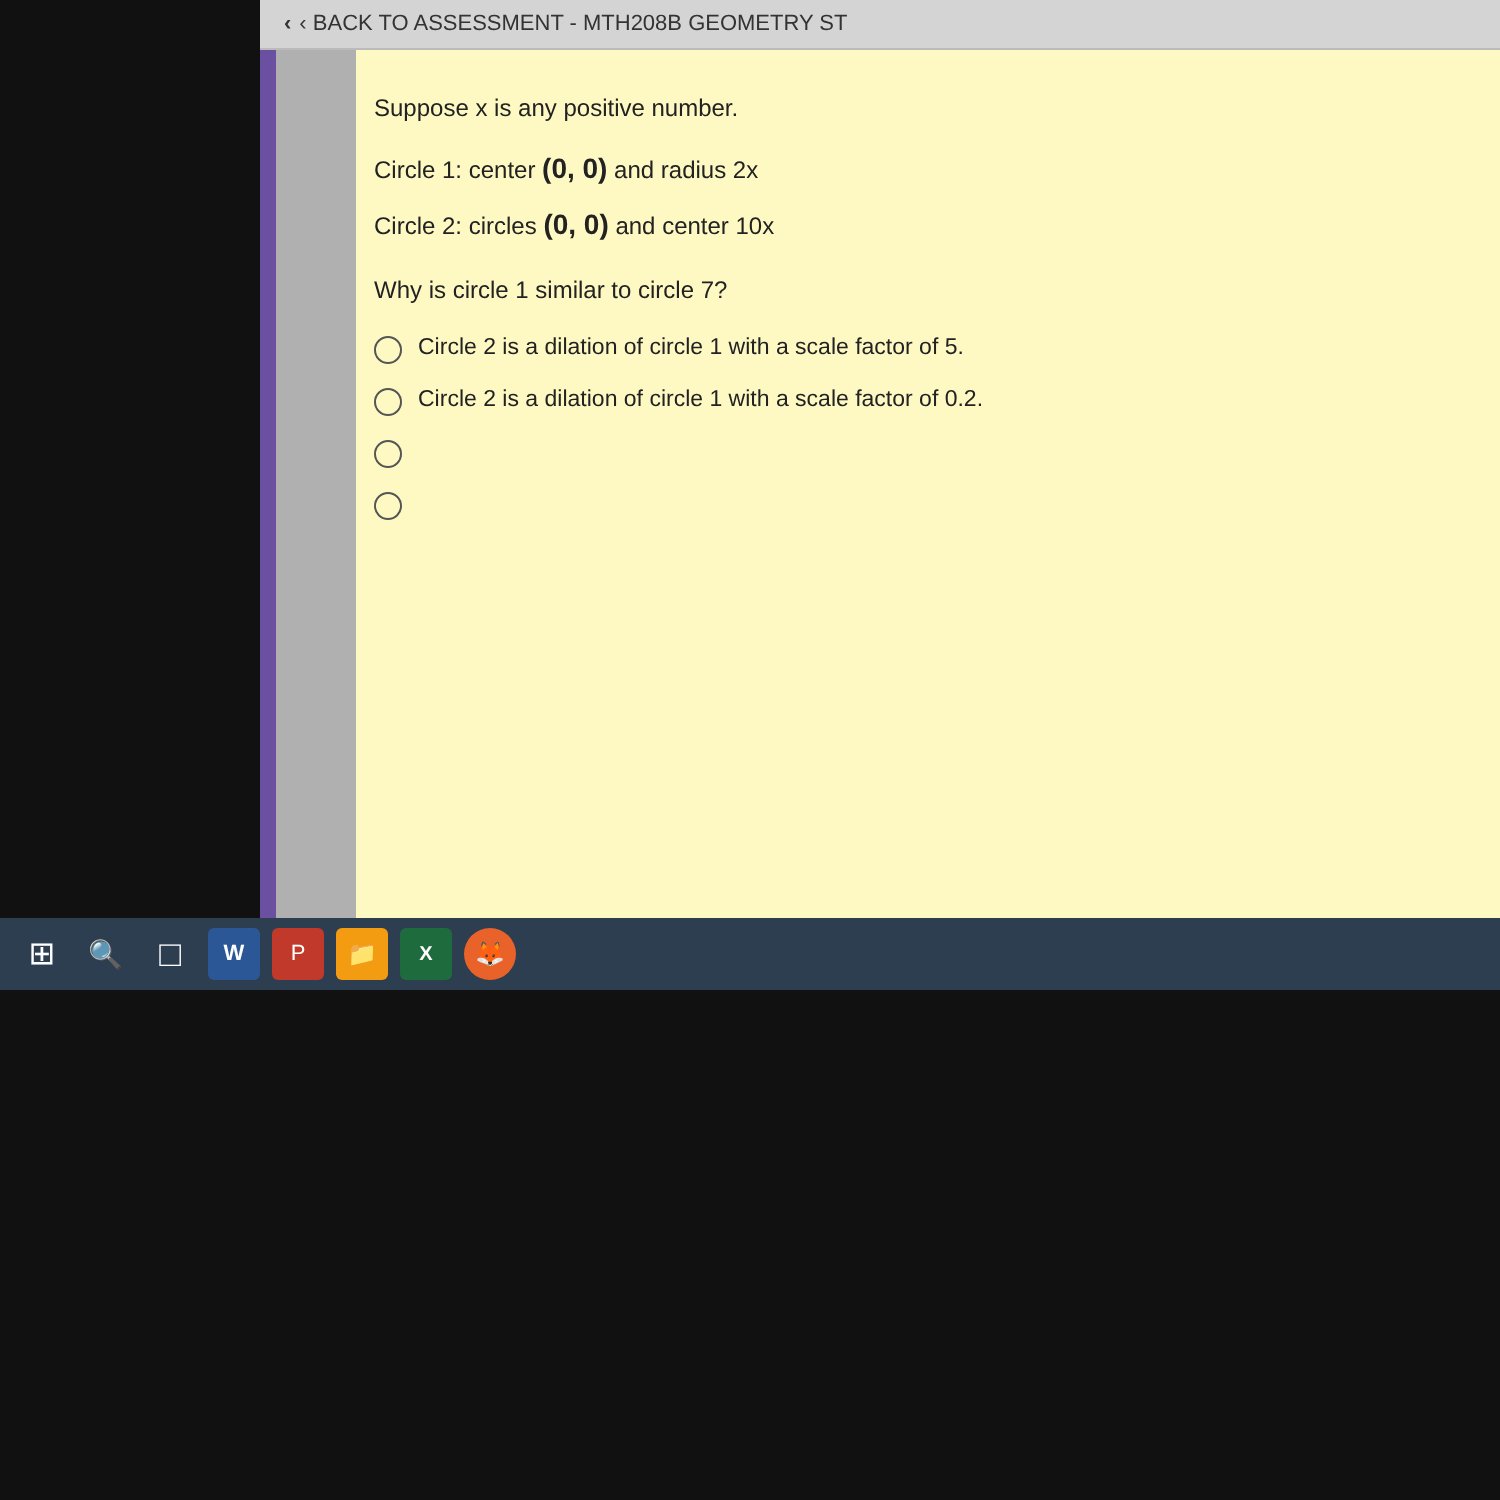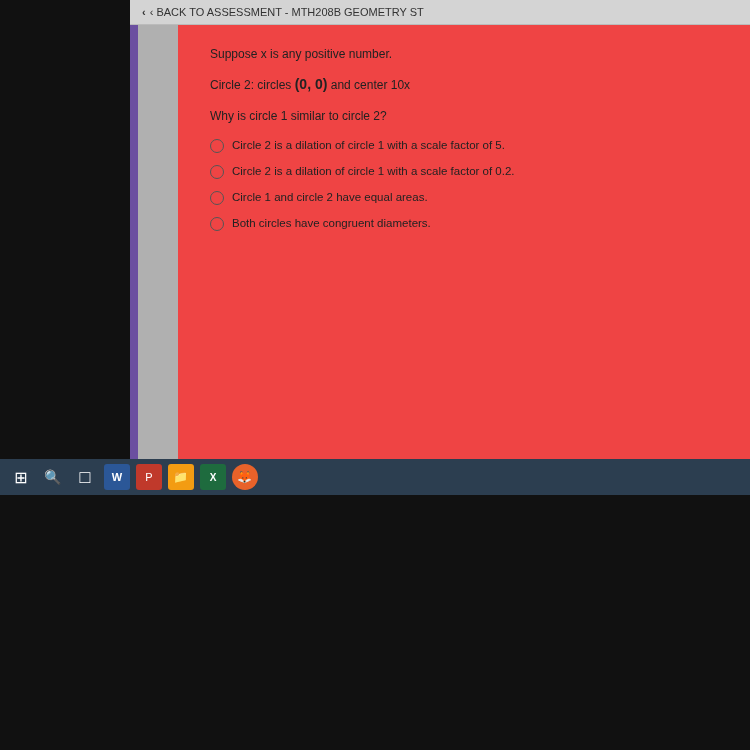--- a/index.html
+++ b/index.html
@@ -64,22 +64,22 @@
     
     .sidebar {
       width: 40px;
       background: #b0b0b0;
       flex-shrink: 0;
     }
 
     
     .main-content {
       flex: 1;
-      background: #ef4444;
-      padding: 20px 32px;
+      background: #fef9c3;
+      padding: 20px 9px;
     }
 
     .question-text {
       font-size: 12px;
       color: #222;
       margin-bottom: 10px;
       line-height: 1.5;
     }
 
     .circle-info {
@@ -177,42 +177,43 @@
 
   <div class="content-area">
 
     <div class="left-bar"></div>
     <div class="sidebar"></div>
 
     <div class="main-content">
 
       <div class="question-text">Suppose x is any positive number.</div>
 
+      <div class="circle-info">
+        <span>Circle 1: center </span><span class="bold-center">(0, 0)</span><span> and radius 2x</span>
+      </div>
 
       <div class="circle-info">
         <span>Circle 2: circles </span><span class="bold-center">(0, 0)</span><span> and center 10x</span>
       </div>
 
-      <div class="why-text">Why is circle 1 similar to circle 2?</div>
+      <div class="why-text">Why is circle 1 similar to circle 7?</div>
 
       <div class="answer-option">
         <div class="radio-circle"></div>
         <span>Circle 2 is a dilation of circle 1 with a scale factor of 5.</span>
       </div>
       <div class="answer-option">
         <div class="radio-circle"></div>
         <span>Circle 2 is a dilation of circle 1 with a scale factor of 0.2.</span>
       </div>
       <div class="answer-option">
         <div class="radio-circle"></div>
-        <span>Circle 1 and circle 2 have equal areas.</span>
-      </div>
-      <div class="answer-option">
-        <div class="radio-circle"></div>
-        <span>Both circles have congruent diameters.</span>
+      </div>
+      <div class="answer-option">
+        <div class="radio-circle"></div>
       </div>
 
     </div>
   </div>
 </div>
 
 <div class="taskbar">
   <div class="taskbar-icon windows">⊞</div>
   <div class="taskbar-icon search">🔍</div>
   <div class="taskbar-icon apps">□</div>

